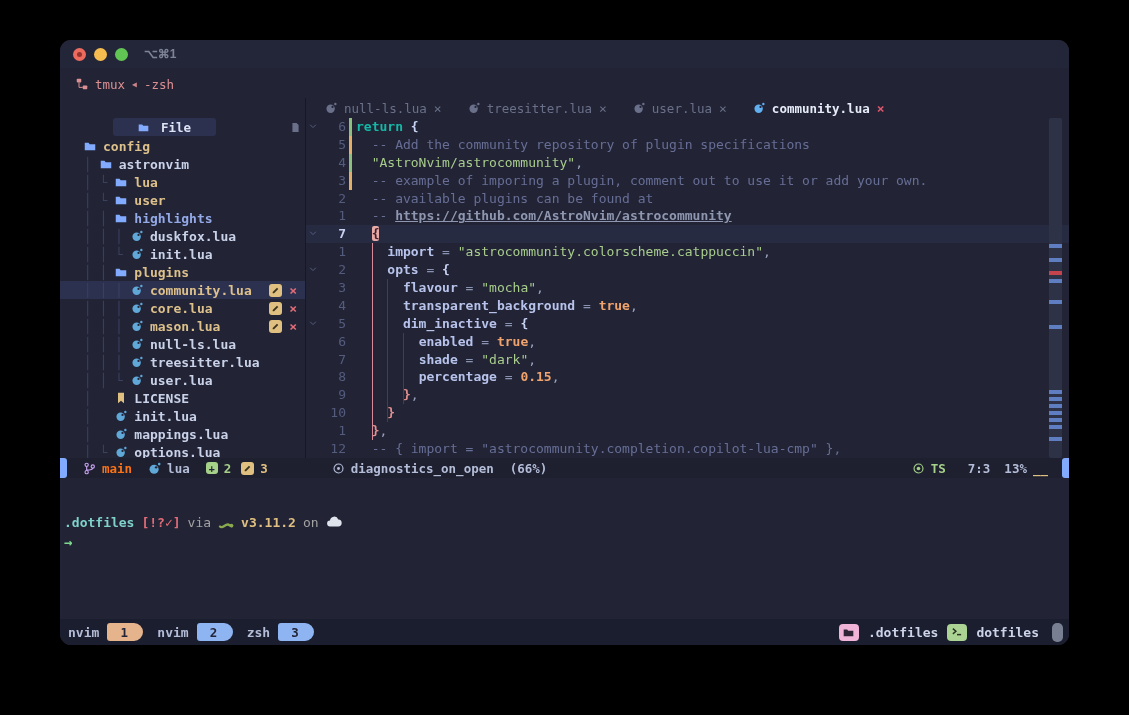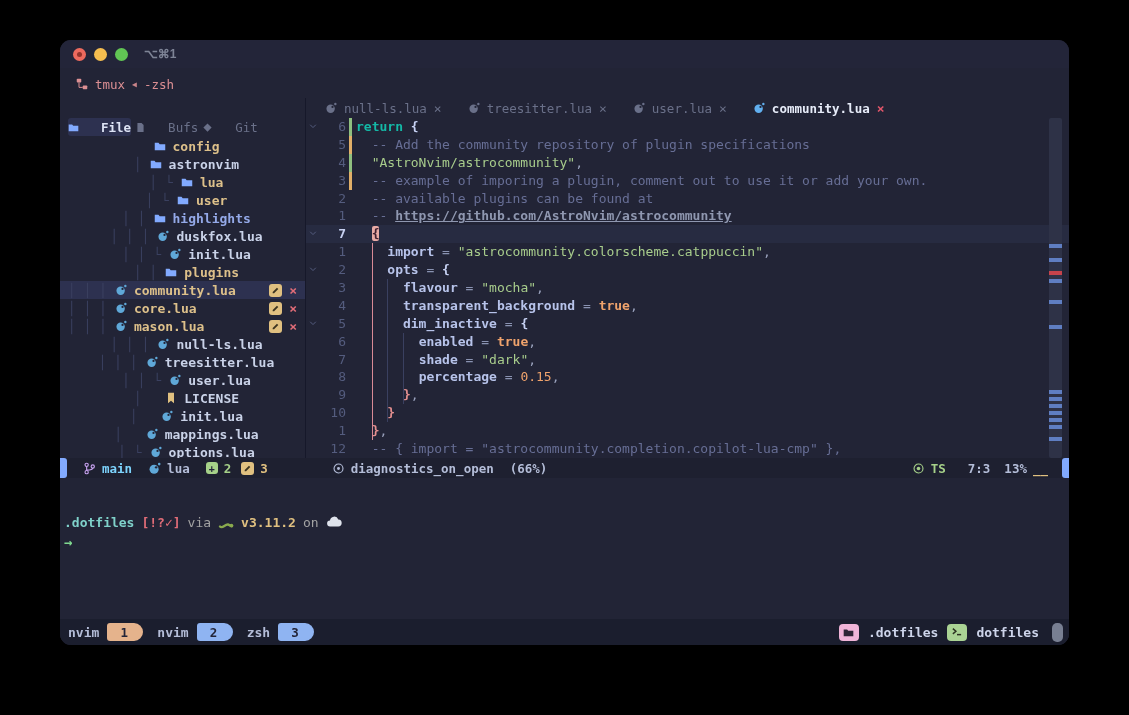--- a/index.html
+++ b/index.html
@@ -25,57 +25,57 @@
   .bufferline{position:absolute;left:245px;top:58px;right:0;height:20px;display:flex;align-items:center;
     padding-left:10px;gap:6px;font-size:12.5px;}
   .buftab{display:flex;align-items:center;gap:7px;padding:0 10px;height:20px;color:#6a7089;cursor:default;}
   .buftab.active{color:#e6ebf8;font-weight:bold;}
   .buftab .close{font-size:13px;color:#6a7089;}
   .buftab.active .close{color:#e0566a;font-weight:bold;}
   
   .neotree{position:absolute;left:0;top:78px;width:245px;height:340px;overflow:hidden;}
   .neotree-sep{position:absolute;left:245px;top:58px;width:1px;height:360px;background:#16182a;}
   .ntabs{display:flex;height:18px;align-items:center;gap:4px;padding-left:8px;font-size:12.5px;margin-bottom:1px;}
-  .ntab{display:flex;align-items:center;gap:22px;padding:0 0;height:18px;color:#6a7089;border-radius:3px;}
+  .ntab{display:flex;align-items:center;gap:12px;padding:0 25px;height:18px;color:#6a7089;border-radius:3px;margin-left:45px;}
   .ntab.active{background:#2d3150;color:#dde3f5;font-weight:bold;}
-  .nrow{display:flex;align-items:center;height:18px;font-size:13px;padding-left:8px;white-space:pre;justify-content:center;}
+  .nrow{display:flex;align-items:center;height:18px;font-size:13px;padding-left:24px;white-space:pre;}
   .nrow.selected{background:#2d3150;}
   .nrow .guides{color:#3a4060;}
   .nrow .nlabel{margin-left:7px;font-weight:bold;}
   .nrow .badges{margin-left:auto;margin-right:8px;display:flex;gap:7px;align-items:center;}
   .c-yellow{color:#ddc08a;} .c-white{color:#c9d2e8;} .c-blue{color:#94a9e8;}
   .pencilbox{display:inline-flex;width:13px;height:13px;border-radius:3px;background:#e0c080;align-items:center;justify-content:center;}
   .xmark{color:#e26d78;font-weight:bold;font-size:13px;}
   
   .editor{position:absolute;left:246px;top:78px;right:0;height:340px;overflow:hidden;font-size:13px;}
   .eline{position:relative;height:17.9px;line-height:17.9px;white-space:pre;display:flex;}
   .eline.cur{background:#272b41;}
   .foldcol{width:14px;text-align:center;color:#545c7e;flex:none;}
   .numcol{width:26px;text-align:right;color:#545c7e;flex:none;}
   .eline.cur .numcol{color:#c7d0f0;font-weight:bold;}
   .signcol{width:10px;flex:none;position:relative;}
   .signcol .bar{position:absolute;left:3px;top:0;width:3px;height:100%;}
   .codecol{flex:1;}
   .tok-kw{color:#14b8a6;font-weight:bold;} .tok-str{color:#a8cd8c;} .tok-cmt{color:#676e95;}
   .tok-url{color:#8f97b0;text-decoration:underline;font-weight:bold;text-align:right;} .tok-key{color:#b7c3ea;font-weight:bold;}
-  .tok-op{color:#8a93b2;} .tok-bool{color:#f0a36c;font-weight:bold;} .tok-num{color:#f0a36c;font-weight:normal;text-align:right;}
+  .tok-op{color:#8a93b2;} .tok-bool{color:#f0a36c;font-weight:bold;} .tok-num{color:#f0a36c;font-weight:bold;text-align:right;}
   .tok-pln{color:#c8d3f5;font-weight:bold;} .tok-rose{color:#e38f8f;font-weight:bold;} .tok-punct{color:#9aa2bd;}
   .tok-cursor{background:#e8aaa4;color:#402030;border-radius:2px;font-weight:bold;}
   .guideline{position:absolute;width:1px;background:#3a4060;}
   .guideline.scope{background:#d98a96;}
   
   .vscroll{position:absolute;right:7px;top:0;width:13px;height:340px;background:#2e3247;border-radius:2px;}
   .vmark{position:absolute;left:0;width:13px;height:4px;}
   
   .statusline{position:absolute;left:0;top:418px;right:0;height:20px;background:#1e2030;display:flex;
     align-items:center;font-size:12.5px;color:#b4bdd8;}
   .cap{width:7px;height:20px;background:#82aaff;flex:none;}
   .cap.left{border-radius:0 3px 3px 0;} .cap.right{border-radius:3px 0 0 3px;margin-left:14px;}
   .seg{display:flex;align-items:center;gap:6px;margin-left:16px;white-space:pre;}
-  .seg.branch{color:#7dd3fc;font-weight:bold;text-align:right;}
+  .seg.branch{color:#f97316;font-weight:bold;text-align:right;}
   .seg.green{color:#a6d189;font-weight:bold;} .seg.yellow{color:#e0c080;font-weight:bold;}
   .seg.plain{font-weight:bold;}
   .minibox{display:inline-flex;width:12px;height:12px;border-radius:3px;align-items:center;justify-content:center;
     font-size:10px;color:#232539;font-weight:bold;}
   
   .shellzone{position:absolute;left:0;top:438px;right:0;bottom:26px;background:#222436;}
   .promptline{position:absolute;left:4px;top:36px;display:flex;align-items:center;gap:7px;font-size:13px;white-space:pre;}
   .p-dir{color:#7fd1ca;font-weight:bold;} .p-git{color:#e26d78;font-weight:bold;}
   .p-plain{color:#a3a3a3;} .p-ver{color:#e0c080;font-weight:bold;}
   .arrowline{position:absolute;left:4px;top:56px;color:#7fd88f;font-weight:bold;font-size:14px;}

